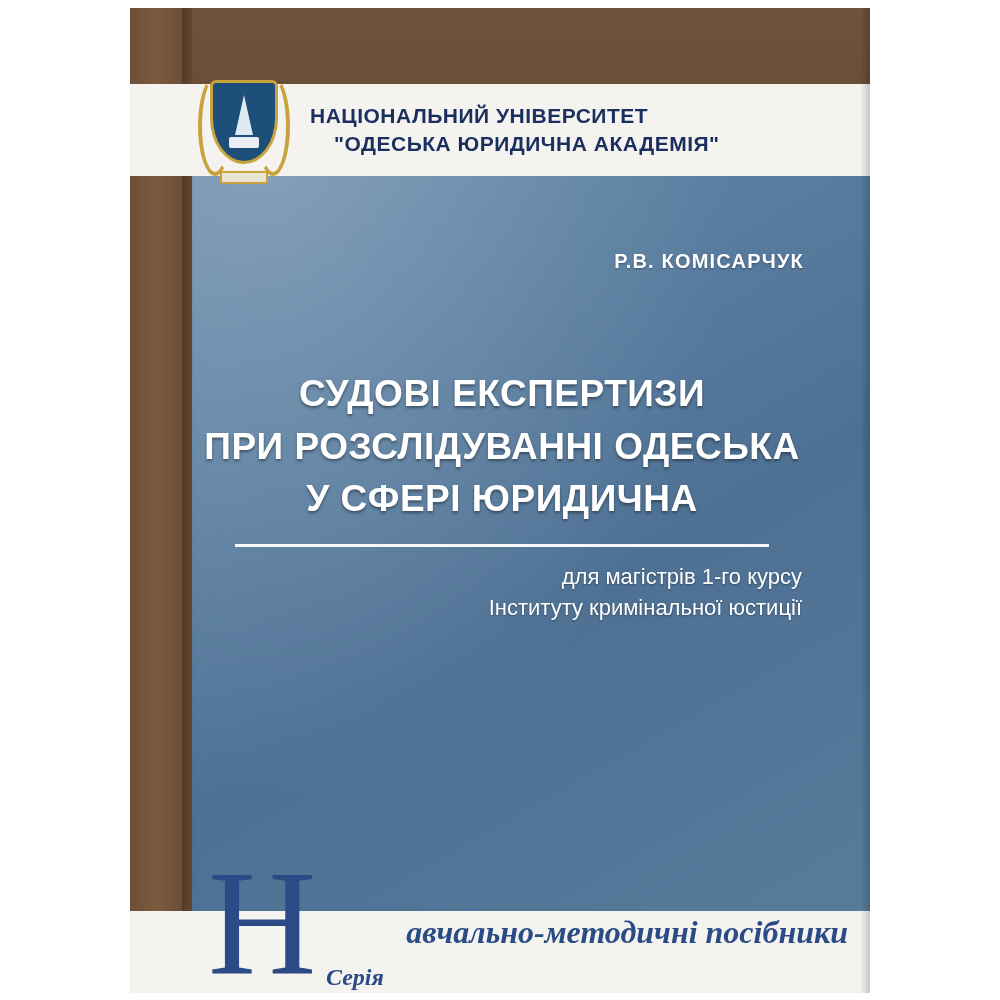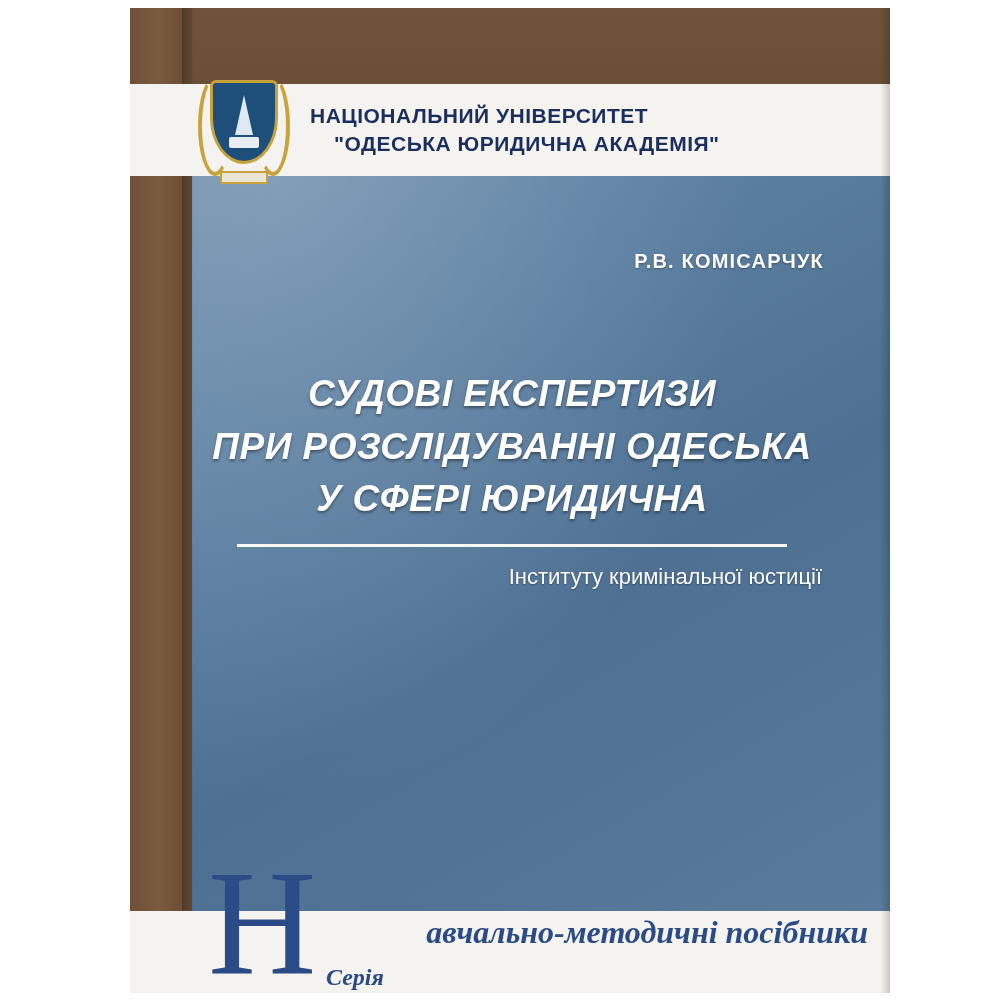--- a/index.html
+++ b/index.html
@@ -13,21 +13,20 @@
   }
 
   #cover {
     position: absolute;
     left: 130px;
     top: 8px;
     width: 740px;
     height: 985px;
     background: linear-gradient(160deg, #6f90ad 0%, #5d83a4 25%, #4f7characters 40%);
     overflow: hidden;
-    padding-left: 20px;
   }
 
   
   .blue-field {
     position: absolute;
     left: 0;
     top: 0;
     width: 100%;
     height: 100%;
     background:
@@ -119,21 +118,20 @@
     top: 360px;
     text-align: center;
     color: #ffffff;
   }
   .title-line {
     font-size: 37px;
     font-weight: bold;
     letter-spacing: 0.5px;
     line-height: 1.42;
     text-shadow: 0 2px 3px rgba(0,0,0,0.4);
-    font-style: italic;
   }
 
   .rule {
     margin: 18px auto 14px auto;
     width: 86%;
     height: 3px;
     background: #ffffff;
     opacity: 0.95;
   }
 
@@ -283,20 +281,21 @@
   </div>
 
   <div class="author">Р.В. КОМІСАРЧУК</div>
 
   <div class="title-block">
     <div class="title-line">СУДОВІ ЕКСПЕРТИЗИ</div>
     <div class="title-line">ПРИ РОЗСЛІДУВАННІ ОДЕСЬКА</div>
     <div class="title-line">У СФЕРІ ЮРИДИЧНА</div>
     <div class="rule"></div>
     <div class="subtitle">
+      <div>для магістрів 1-го курсу</div>
       <div>Інституту кримінальної юстиції</div>
     </div>
   </div>
 
   <div class="series-band">
     <div class="series-big-h">Н</div>
     <div class="series-title">авчально-методичні посібники</div>
     <div class="series-sub">Серія</div>
   </div>
 

